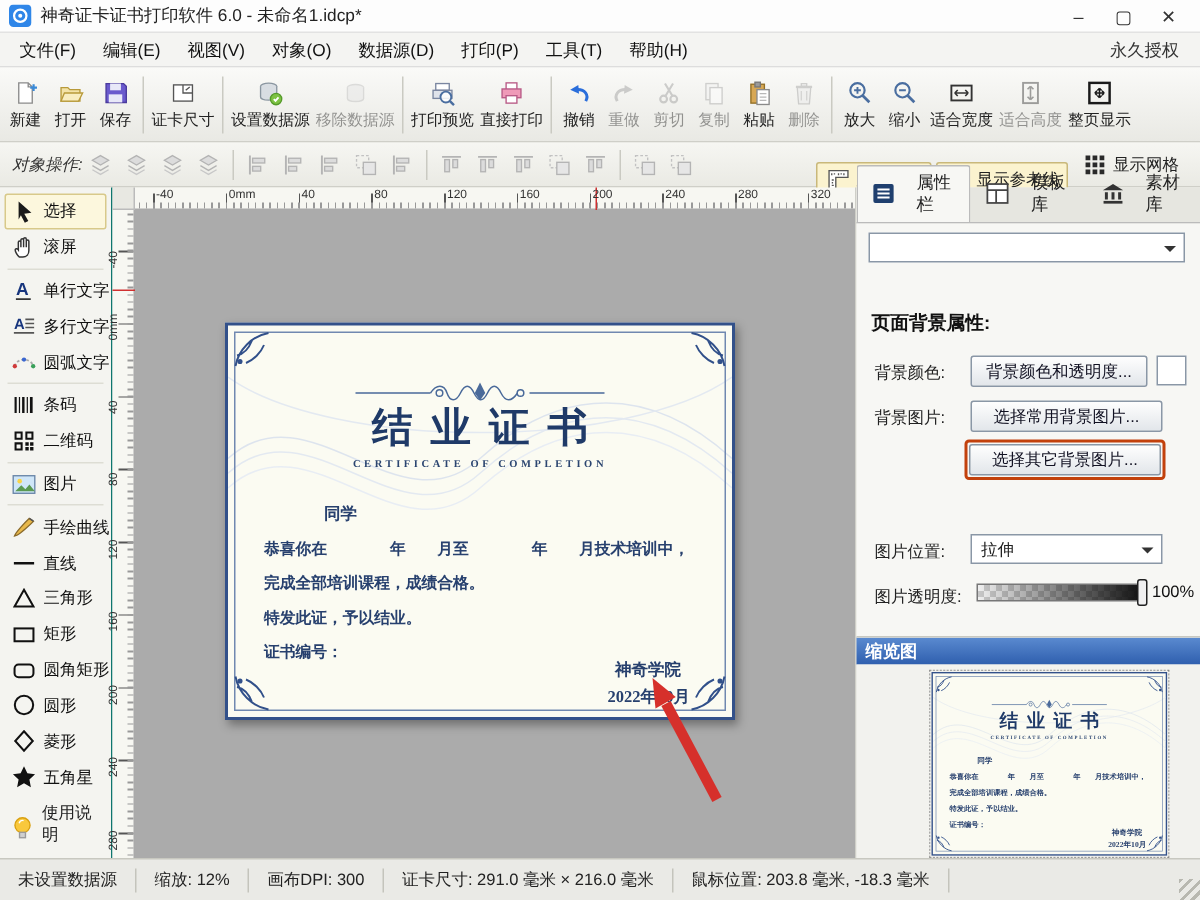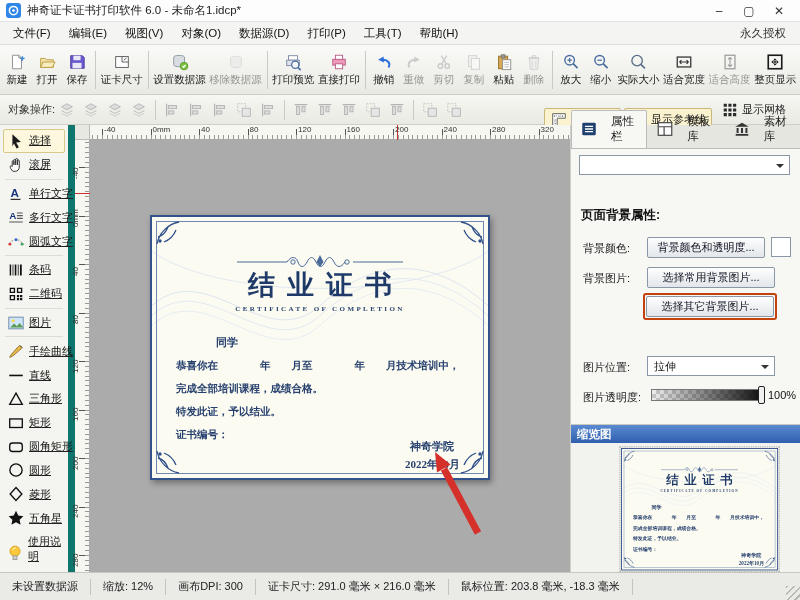--- a/index.html
+++ b/index.html
@@ -23,30 +23,30 @@
   
   .toolbar { position:absolute; left:0; top:45px; width:800px; height:50px; background:linear-gradient(#fafaf8,#e9e9e4); border-bottom:1px solid #cfcfc8; display:flex; align-items:center; padding:0 2px; }
   .tbtn { display:flex; flex-direction:column; align-items:center; justify-content:center; padding:2px 2px; min-width:30px; height:46px; border-radius:2px; }
   .tbtn .ticon { height:20px; display:flex; align-items:center; }
   .tbtn .tlabel { font-size:10.5px; margin-top:1px; white-space:nowrap; color:#222; }
   .tbtn.disabled { filter:grayscale(1); opacity:.45; }
   .tsep { width:1px; height:38px; background:#cacac2; margin:0 3px; }
 
   
   .objbar { position:absolute; left:0; top:95px; width:800px; height:30px; background:linear-gradient(#f6f6f2,#eaeae4); border-bottom:1px solid #cfcfc8; display:flex; align-items:center; padding:0 8px; }
-  .objlabel { font-size:11px; color:#333; margin-right:0; white-space:nowrap; }
+  .objlabel { font-size:11px; color:#333; margin-right:0; white-space:nowrap;font-style:italic; }
   .objops { display:flex; align-items:center; }
   .opicon { width:24px; height:22px; display:flex; align-items:center; justify-content:center; }
   .osep { width:1px; height:20px; background:#cacac2; margin:0 4px; }
   .viewbtns { margin-left:auto; display:flex; align-items:center; gap:3px; }
   .vbtn { display:flex; align-items:center; gap:3px; padding:2px 5px; font-size:11px; border:1px solid transparent; border-radius:2px; color:#222; white-space:nowrap; }
   .vbtn.active { background:#fbf3cf; border-color:#c9b87a;margin-top:20px; }
 
   
-  .tools { position:absolute; left:0; top:125px; width:75px; height:447px; background:#f4f4f0; border-right:7px solid #0f766e; padding:4px 3px; display:flex; flex-direction:column;text-decoration:underline; }
+  .tools { position:absolute; left:0; top:125px; width:75px; height:447px; background:#f4f4f0; border-right:1px solid #0f766e; padding:4px 3px; display:flex; flex-direction:column; }
   .tool { display:flex; align-items:center; gap:4px; height:24px; padding:0 3px; border:1px solid transparent; border-radius:2px; }
   .tool .tico { width:18px; height:18px; display:flex; align-items:center; justify-content:center; flex:none; }
   .tool .tname { font-size:11px; white-space:nowrap; color:#111; }
   .tool.active { background:#fcf7dd; border-color:#d8c98a; }
   .toolsep { height:1px; background:#ddddd4; margin:2px 2px; }
   .helpbtn { margin-top:auto; display:flex; align-items:flex-end; gap:4px; padding:4px 3px; }
 
   
   .corner { position:absolute; left:75px; top:125px; width:15px; height:15px; background:#e8e8e2; border-right:1px solid #bbb; border-bottom:1px solid #bbb; }
   .hruler { position:absolute; left:90px; top:125px; width:480px; height:15px; background:#f7f7f2; border-bottom:1px solid #aaa;
@@ -304,29 +304,20 @@
       </div>
       <div class="tbtn">
         <span class="ticon">
           <svg viewBox="0 0 20 20" width="18" height="18">
             <circle cx="8.5" cy="8" r="5.3" fill="none" stroke="#4a6ea0" stroke-width="1.6"></circle>
             <path d="M12.3 11.8l5 5" stroke="#4a6ea0" stroke-width="2"></path>
             <path d="M6 8h5" stroke="#4a6ea0" stroke-width="1.4"></path>
           </svg>
         </span>
         <span class="tlabel">缩小</span>
-      </div>
-      <div class="tbtn">
-        <span class="ticon">
-          <svg viewBox="0 0 20 20" width="18" height="18">
-            <circle cx="9" cy="8.5" r="5.8" fill="none" stroke="#5a6e8a" stroke-width="1.5"></circle>
-            <path d="M13.2 12.6l4.5 4.5" stroke="#5a6e8a" stroke-width="1.8"></path>
-          </svg>
-        </span>
-        <span class="tlabel">实际大小</span>
       </div>
       <div class="tbtn">
         <span class="ticon">
           <svg viewBox="0 0 20 20" width="18" height="18">
             <rect x="2.5" y="4.5" width="15" height="11" fill="none" stroke="#333" stroke-width="1.4"></rect>
             <path d="M5 10h10M5 10l2.2-2.2M5 10l2.2 2.2M15 10l-2.2-2.2M15 10l-2.2 2.2" fill="none" stroke="#333" stroke-width="1.2"></path>
           </svg>
         </span>
         <span class="tlabel">适合宽度</span>
       </div>

